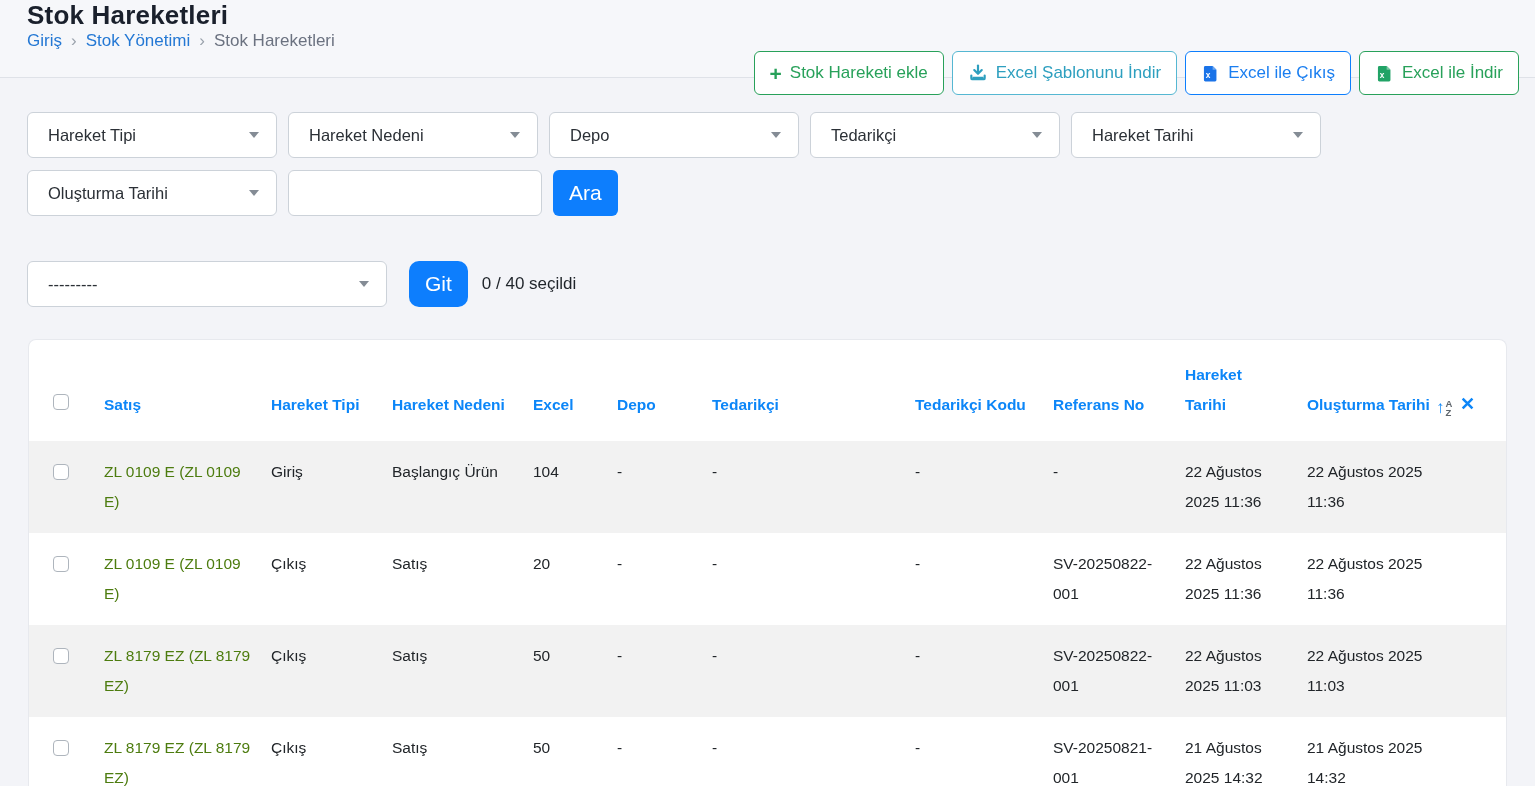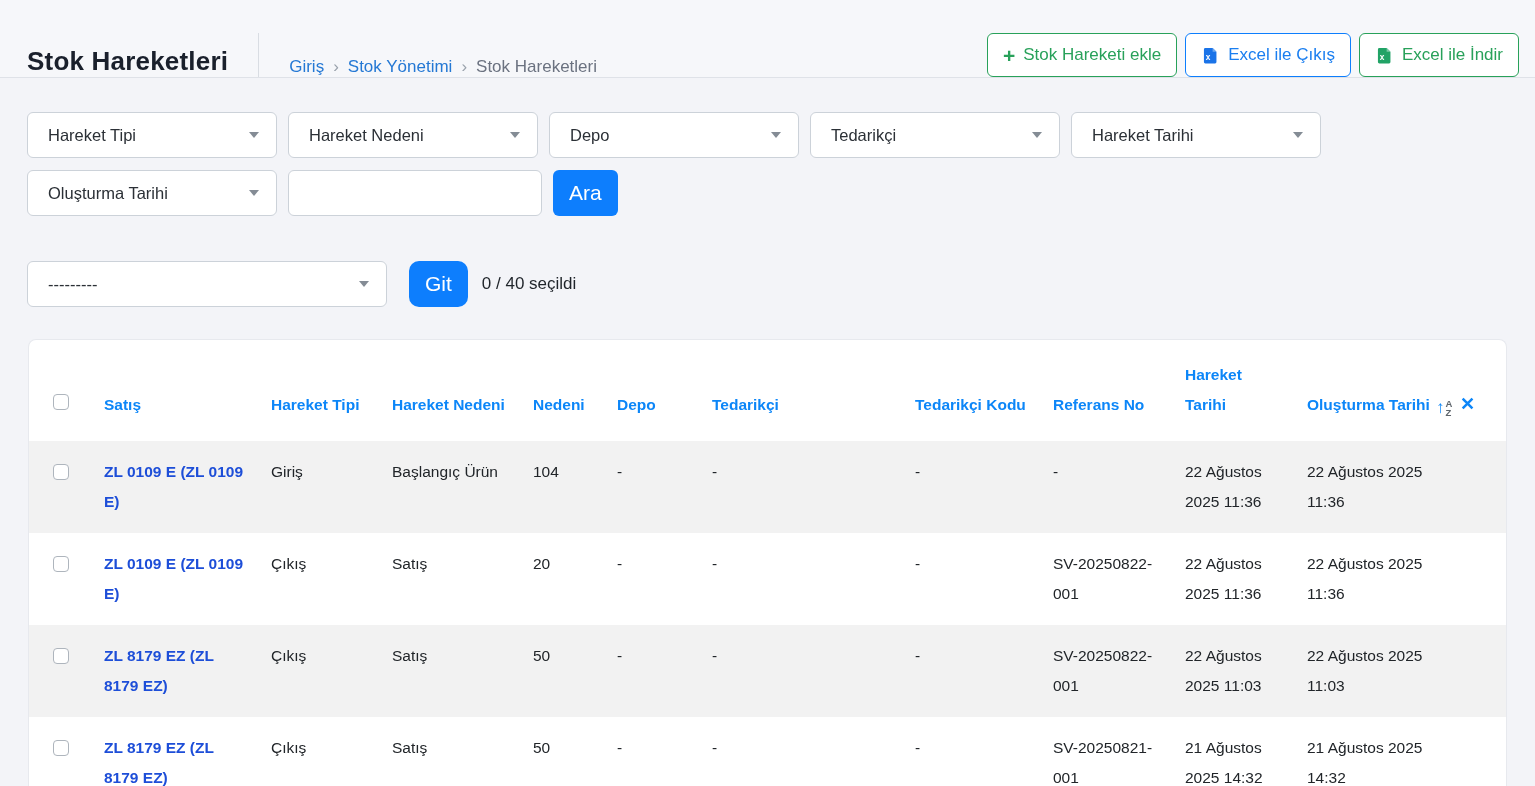--- a/index.html
+++ b/index.html
@@ -4,23 +4,23 @@
 <style>
   * { margin:0; padding:0; box-sizing:border-box; }
   html,body { width:1535px; height:786px; overflow:hidden; }
   body {
     font-family:"Liberation Sans", sans-serif;
     background:var(--bg, #f3f4f8);
     color:#212529;
   }
   
   .topbar {
-    height:78px; display:flex; align-items:flex-end;
+    height:78px; display:flex; align-items:flex-start;
     padding:0 16px 0 27px;
-    background:#f6f7fa; border-bottom:1px solid #dfe2e8;
+    background:#f6f7fa; border-bottom:1px solid #dfe2e8;flex-direction:column;
   }
   .page-title { font-size:26px; font-weight:700; color:#1a202c; letter-spacing:.2px; }
   .v-divider { width:1px; height:44px; background:#d9dde3; margin:0 30px; }
   .breadcrumb { font-size:17px; display:flex; align-items:center; gap:9px; }
   .breadcrumb a { text-decoration:none; color:var(--link-blue,#2478d4); cursor:pointer; }
   .crumb-sep { color:#9aa2ac; }
   .crumb-current { color:#6b7280; }
   .topbar-actions { margin-left:auto; display:flex; gap:8px; }
   .btn-outline {
     display:flex; align-items:center; gap:8px;
@@ -74,21 +74,21 @@
   col.c-tedarikci{width:203px;} col.c-tedkodu{width:138px;} col.c-referans{width:132px;}
   col.c-hartar{width:122px;} col.c-olustar{width:153px;} col.c-close{width:58px;}
   th {
     color:var(--th-blue,#0c86f8); font-weight:700; text-align:left;
     vertical-align:bottom; padding:20px 10px 21px; line-height:30px;
   }
   td { vertical-align:top; padding:16px 10px; line-height:30px; }
   th:first-child, td:first-child { padding-left:24px; }
   tbody tr:nth-child(odd) { background:#f2f2f2; }
   tbody tr:nth-child(even) { background:#fff; }
-  .product-link { color:#1d4ed8; font-weight:700; text-decoration:none; cursor:pointer; display:inline-block; }
+  .product-link { color:#4d7c0f; font-weight:400; text-decoration:none; cursor:pointer; display:inline-block; }
   .checkbox {
     width:16px; height:16px; border:1px solid #aeb5bd; border-radius:4px;
     background:#fff; display:inline-block; margin-top:7px; cursor:pointer;
   }
   .sort-wrap { white-space:nowrap; }
   .sort-icon { display:inline-flex; align-items:center; cursor:pointer; margin-left:6px; vertical-align:-3px; }
   .sort-arrow { color:var(--th-blue,#0c86f8); font-size:17px; font-weight:700; line-height:1; }
   .sort-az { display:inline-flex; flex-direction:column; font-size:9.5px; font-weight:700; color:#5d646b; line-height:9px; margin-left:1px; }
   .close-x { color:var(--th-blue,#0c86f8); font-size:18px; font-weight:700; cursor:pointer; }
 </style>
@@ -106,20 +106,29 @@
     <span class="crumb-sep">›</span>
     <span class="crumb-current">Stok Hareketleri</span>
   </div>
 
   <div class="topbar-actions">
     <button class="btn-outline btn-green">
       <span class="plus-glyph">+</span>
       <span>Stok Hareketi ekle</span>
     </button>
 
+    <button class="btn-outline btn-teal">
+      <svg class="icon-svg" width="20" height="20" viewBox="0 0 24 24">
+        <path d="M12 3v9" stroke="#2d9fbf" stroke-width="2.6" fill="none" stroke-linecap="round"></path>
+        <path d="M7.5 8.5 12 13l4.5-4.5" stroke="#2d9fbf" stroke-width="2.6" fill="none" stroke-linecap="round" stroke-linejoin="round"></path>
+        <path d="M4 15v3.2c0 .7.6 1.3 1.3 1.3h13.4c.7 0 1.3-.6 1.3-1.3V15" stroke="#2d9fbf" stroke-width="2.6" fill="none" stroke-linecap="round"></path>
+        <rect x="5.2" y="16.6" width="13.6" height="3" rx="1.2" fill="#2d9fbf"></rect>
+      </svg>
+      <span>Excel Şablonunu İndir</span>
+    </button>
 
     <button class="btn-outline btn-blue">
       <svg class="icon-svg" width="19" height="19" viewBox="0 0 24 24">
         <path d="M5.5 2.5h9.2l4.8 4.8v13a1.8 1.8 0 0 1-1.8 1.8H5.5a1.8 1.8 0 0 1-1.8-1.8V4.3a1.8 1.8 0 0 1 1.8-1.8z" fill="#1a73e8"></path>
         <path d="M14.7 2.5l4.8 4.8h-4.8z" fill="#6ea8f0"></path>
         <text x="9" y="18" font-size="10.5" font-weight="bold" fill="#ffffff" text-anchor="middle" font-family="Liberation Sans, sans-serif">x</text>
       </svg>
       <span>Excel ile Çıkış</span>
     </button>
 
@@ -192,21 +201,21 @@
         <col class="c-hartar">
         <col class="c-olustar">
         <col class="c-close">
     </colgroup>
     <thead>
       <tr>
         <th><span class="checkbox"></span></th>
         <th>Satış</th>
         <th>Hareket Tipi</th>
         <th>Hareket Nedeni</th>
-        <th>Nedeni</th>
+        <th>Excel</th>
         <th>Depo</th>
         <th>Tedarikçi</th>
         <th>Tedarikçi Kodu</th>
         <th>Referans No</th>
         <th>Hareket Tarihi</th>
         <th><span class="sort-wrap"><span>Oluşturma Tarihi</span><span class="sort-icon">
                 <span class="sort-arrow">↑</span>
                 <span class="sort-az">
                   <span>A</span>
                   <span>Z</span>

